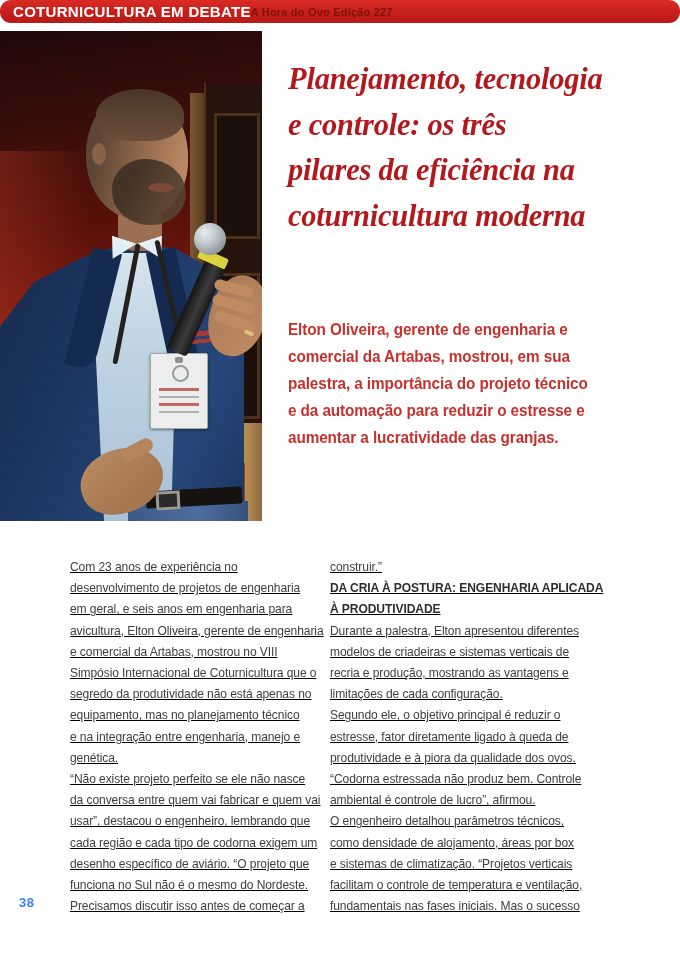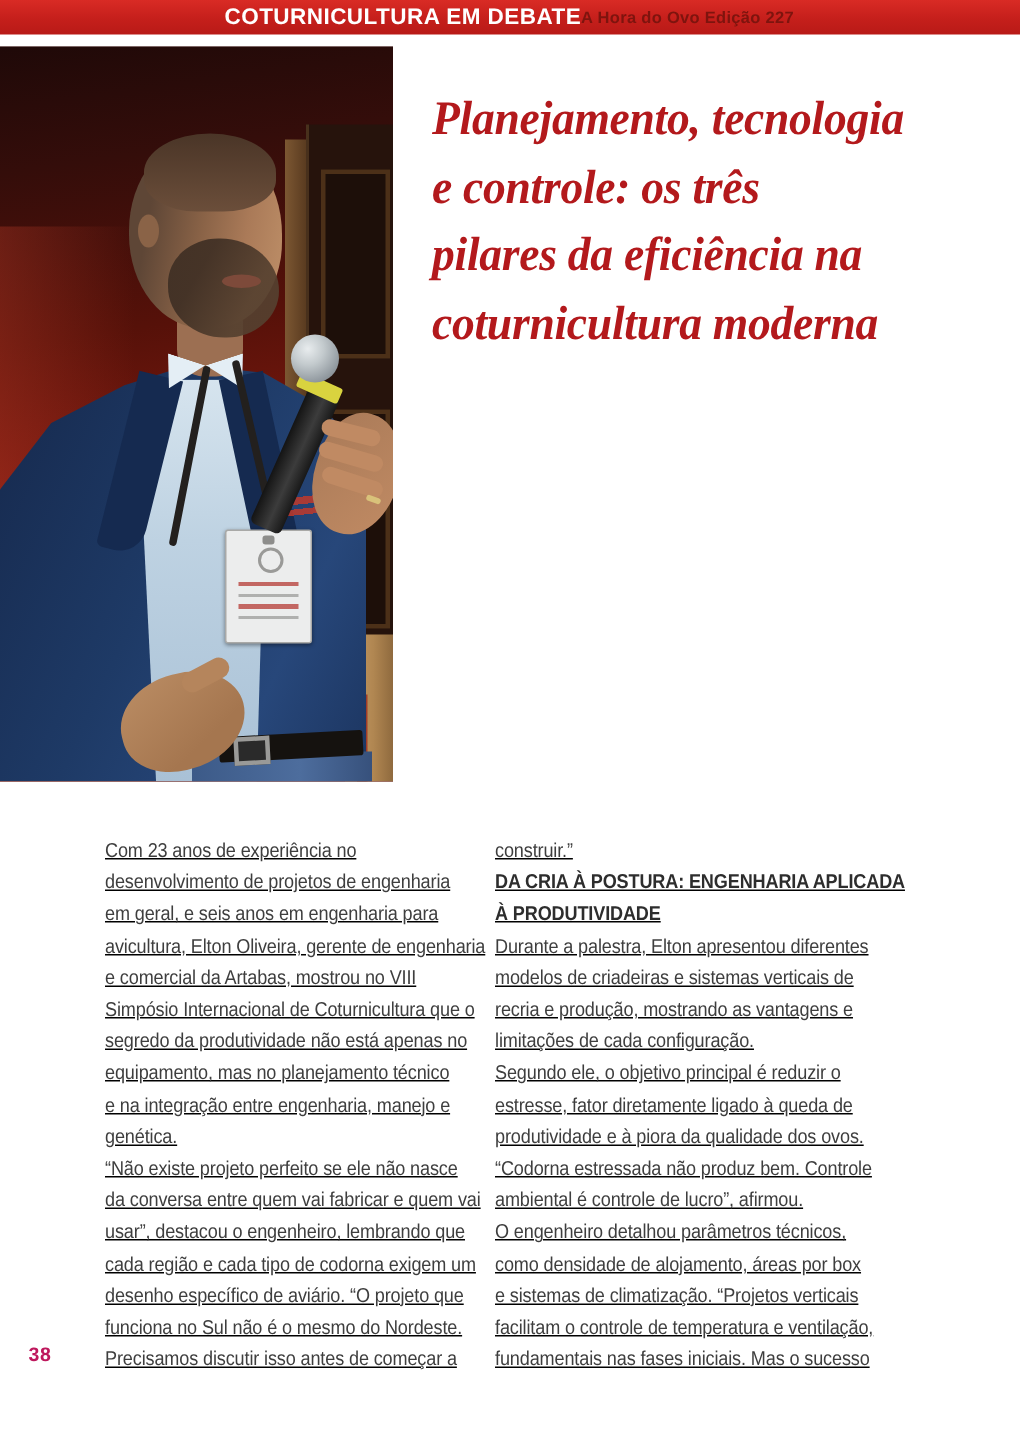--- a/index.html
+++ b/index.html
@@ -5,22 +5,22 @@
   html,body{margin:0;padding:0;background:#e9e9e9;}
   .page{
     position:relative;width:680px;height:960px;margin:0 auto;
     background:#ffffff;overflow:hidden;
     font-family:"Liberation Sans",sans-serif;
   }
   
   .topbar{
     position:absolute;left:0;top:0;width:680px;height:23px;
     background:linear-gradient(180deg,#d92b25 0%,#c51f1b 55%,#b81a17 100%);
-    display:flex;align-items:center;justify-content:center;
-    box-sizing:border-box;padding:0 14px 0 13px;
+    display:flex;align-items:center;justify-content:flex-start;
+    box-sizing:border-box;padding:0 14px 0 13px;border-radius:11px;
   }
   .topbar-left{
     color:#ffffff;font-weight:bold;font-size:15px;letter-spacing:.3px;
   }
   .topbar-right{
     color:#7e140e;font-weight:bold;font-size:11px;letter-spacing:.2px;
   }
   
   .photo{
     position:absolute;left:0;top:31px;width:262px;height:490px;
@@ -166,21 +166,21 @@
   .col-inner{
     width:330px;transform:scaleX(.9);transform-origin:0 0;
     font-size:13.4px;line-height:21.2px;color:#3e3e3e;
     letter-spacing:-.1px;
   }
   .body-text{margin:0;white-space:pre-line;}
   .subhead{margin:0;white-space:pre-line;font-weight:bold;color:#2d2d2d;}
   
   .pagenum{
     position:absolute;left:19px;top:895px;
-    font-size:13px;font-weight:bold;color:#be185d;letter-spacing:.5px;
+    font-size:13px;font-weight:bold;color:#3b82f6;letter-spacing:.5px;
   }
 </style>
 </head>
 <body>
 
 <div class="page">
 
   <header class="topbar">
     <span class="topbar-left">COTURNICULTURA EM DEBATE</span>
     <span class="topbar-right">A Hora do Ovo Edição 227</span>
@@ -232,20 +232,27 @@
     <div class="thumb"></div>
   </div>
 
   <div class="title-wrap">
     <h1 class="title">Planejamento, tecnologia
 e controle: os três
 pilares da eficiência na
 coturnicultura moderna</h1>
   </div>
 
+  <div class="standfirst-wrap">
+    <p class="standfirst">Elton Oliveira, gerente de engenharia e
+comercial da Artabas, mostrou, em sua
+palestra, a importância do projeto técnico
+e da automação para reduzir o estresse e
+aumentar a lucratividade das granjas.</p>
+  </div>
 
   <div class="col col-left">
     <div class="col-inner">
       <p class="body-text">Com 23 anos de experiência no
 desenvolvimento de projetos de engenharia
 em geral, e seis anos em engenharia para
 avicultura, Elton Oliveira, gerente de engenharia
 e comercial da Artabas, mostrou no VIII
 Simpósio Internacional de Coturnicultura que o
 segredo da produtividade não está apenas no

